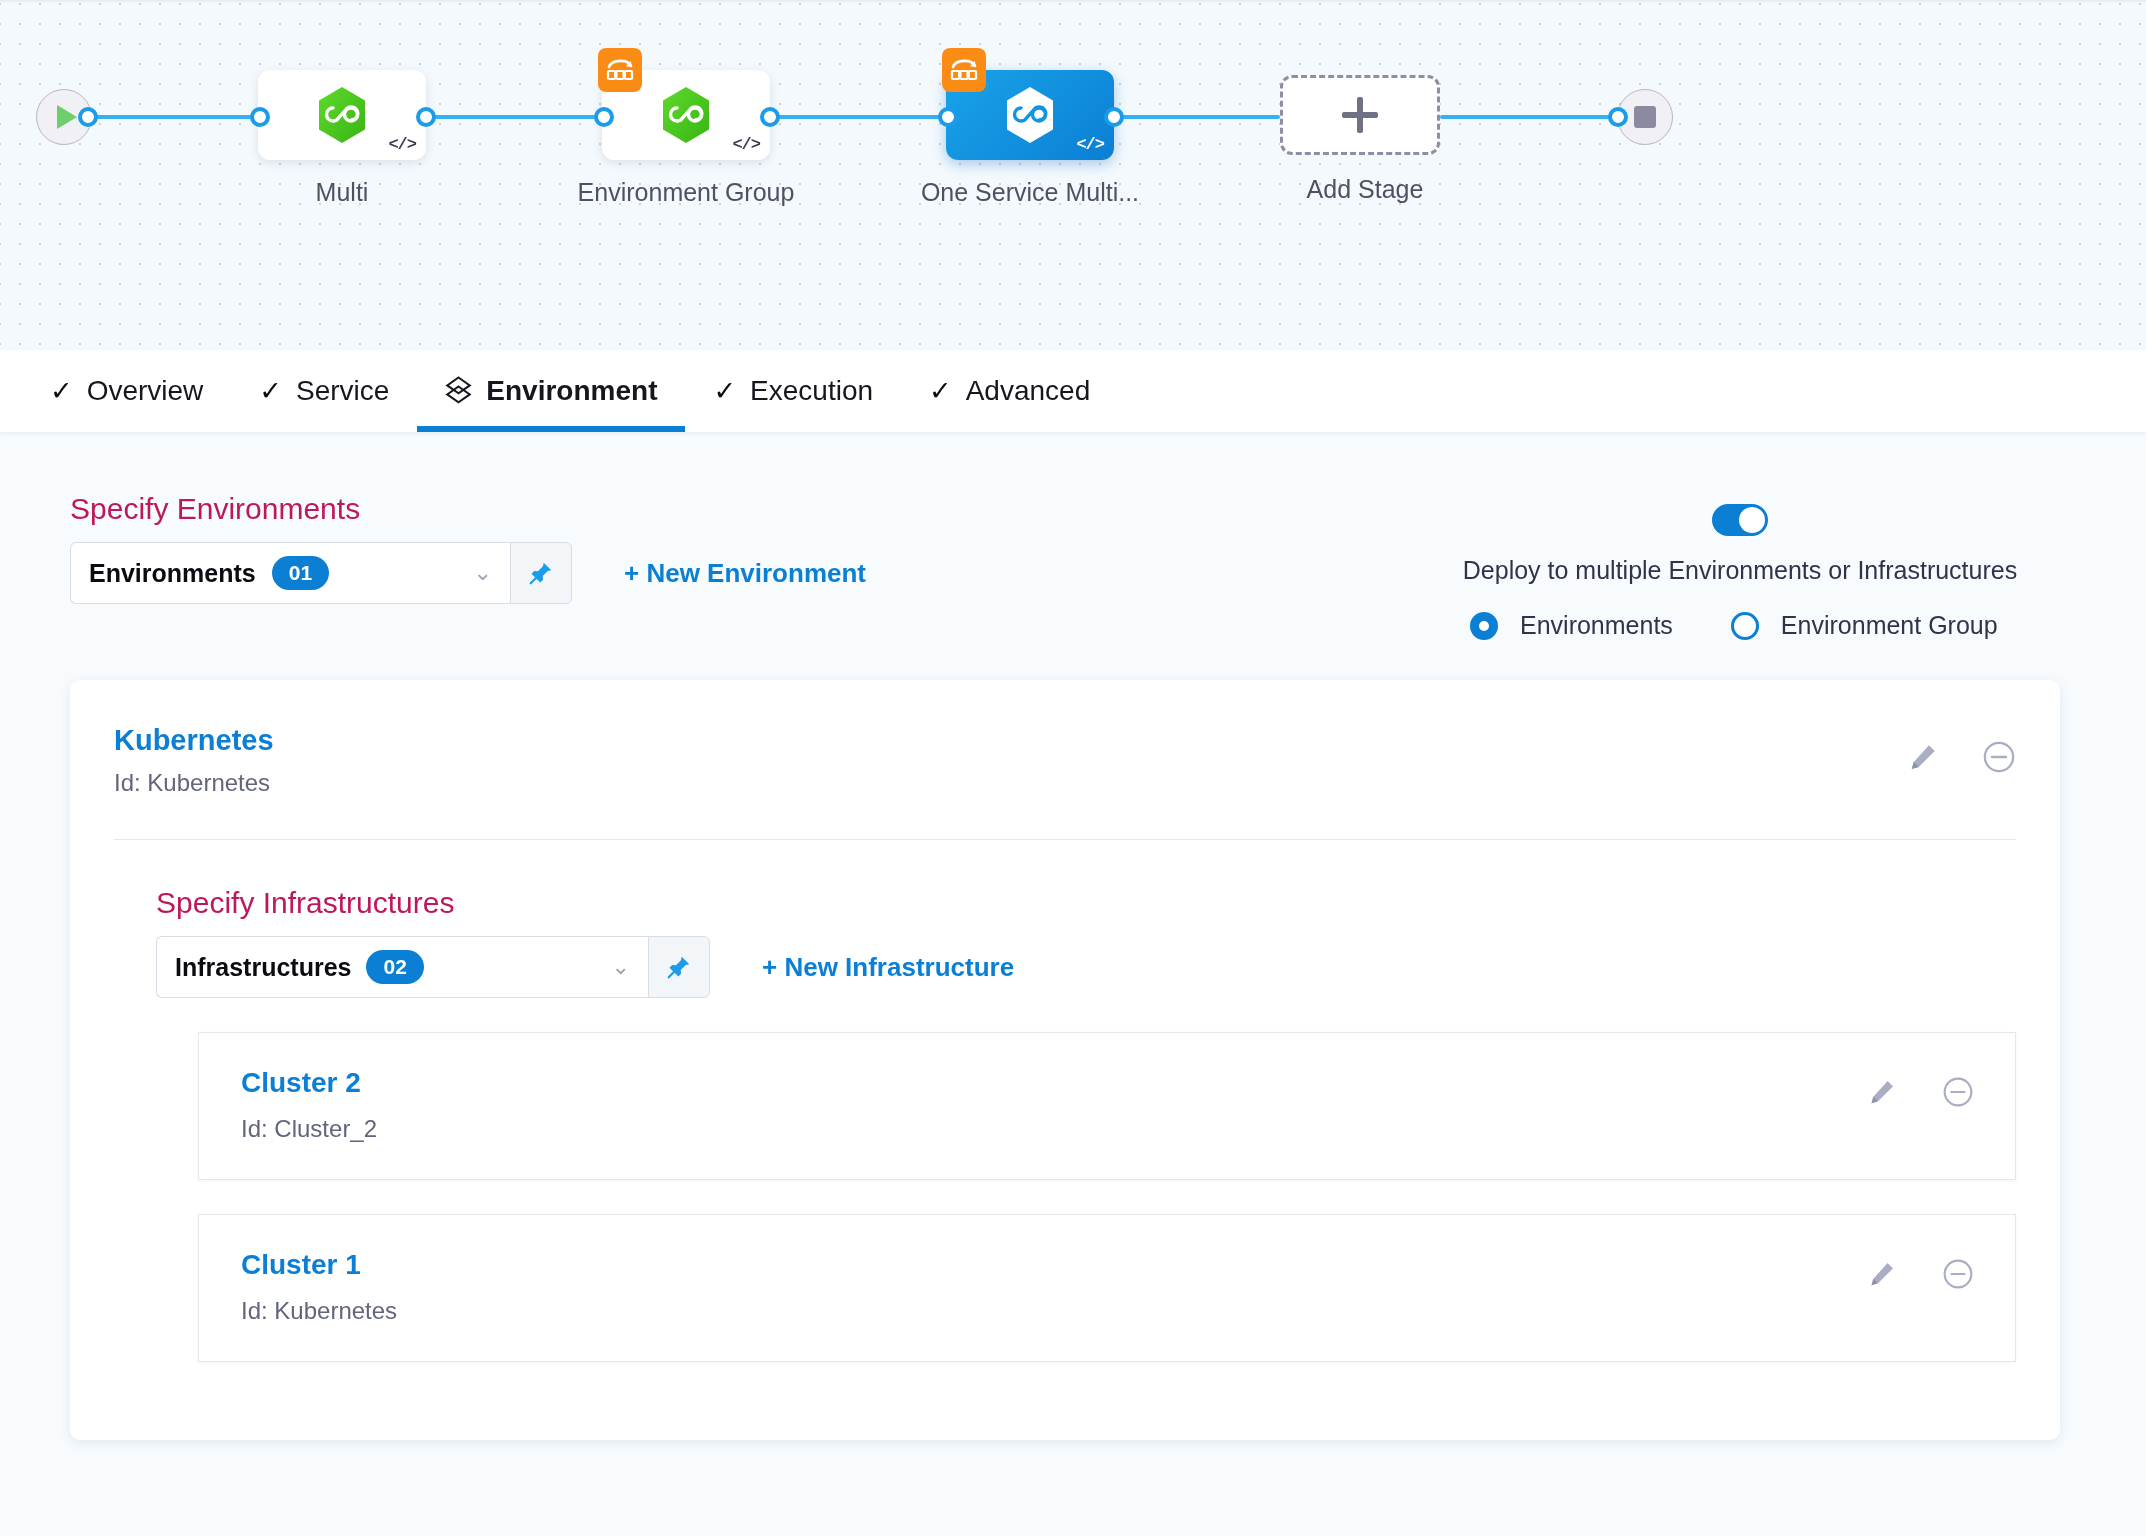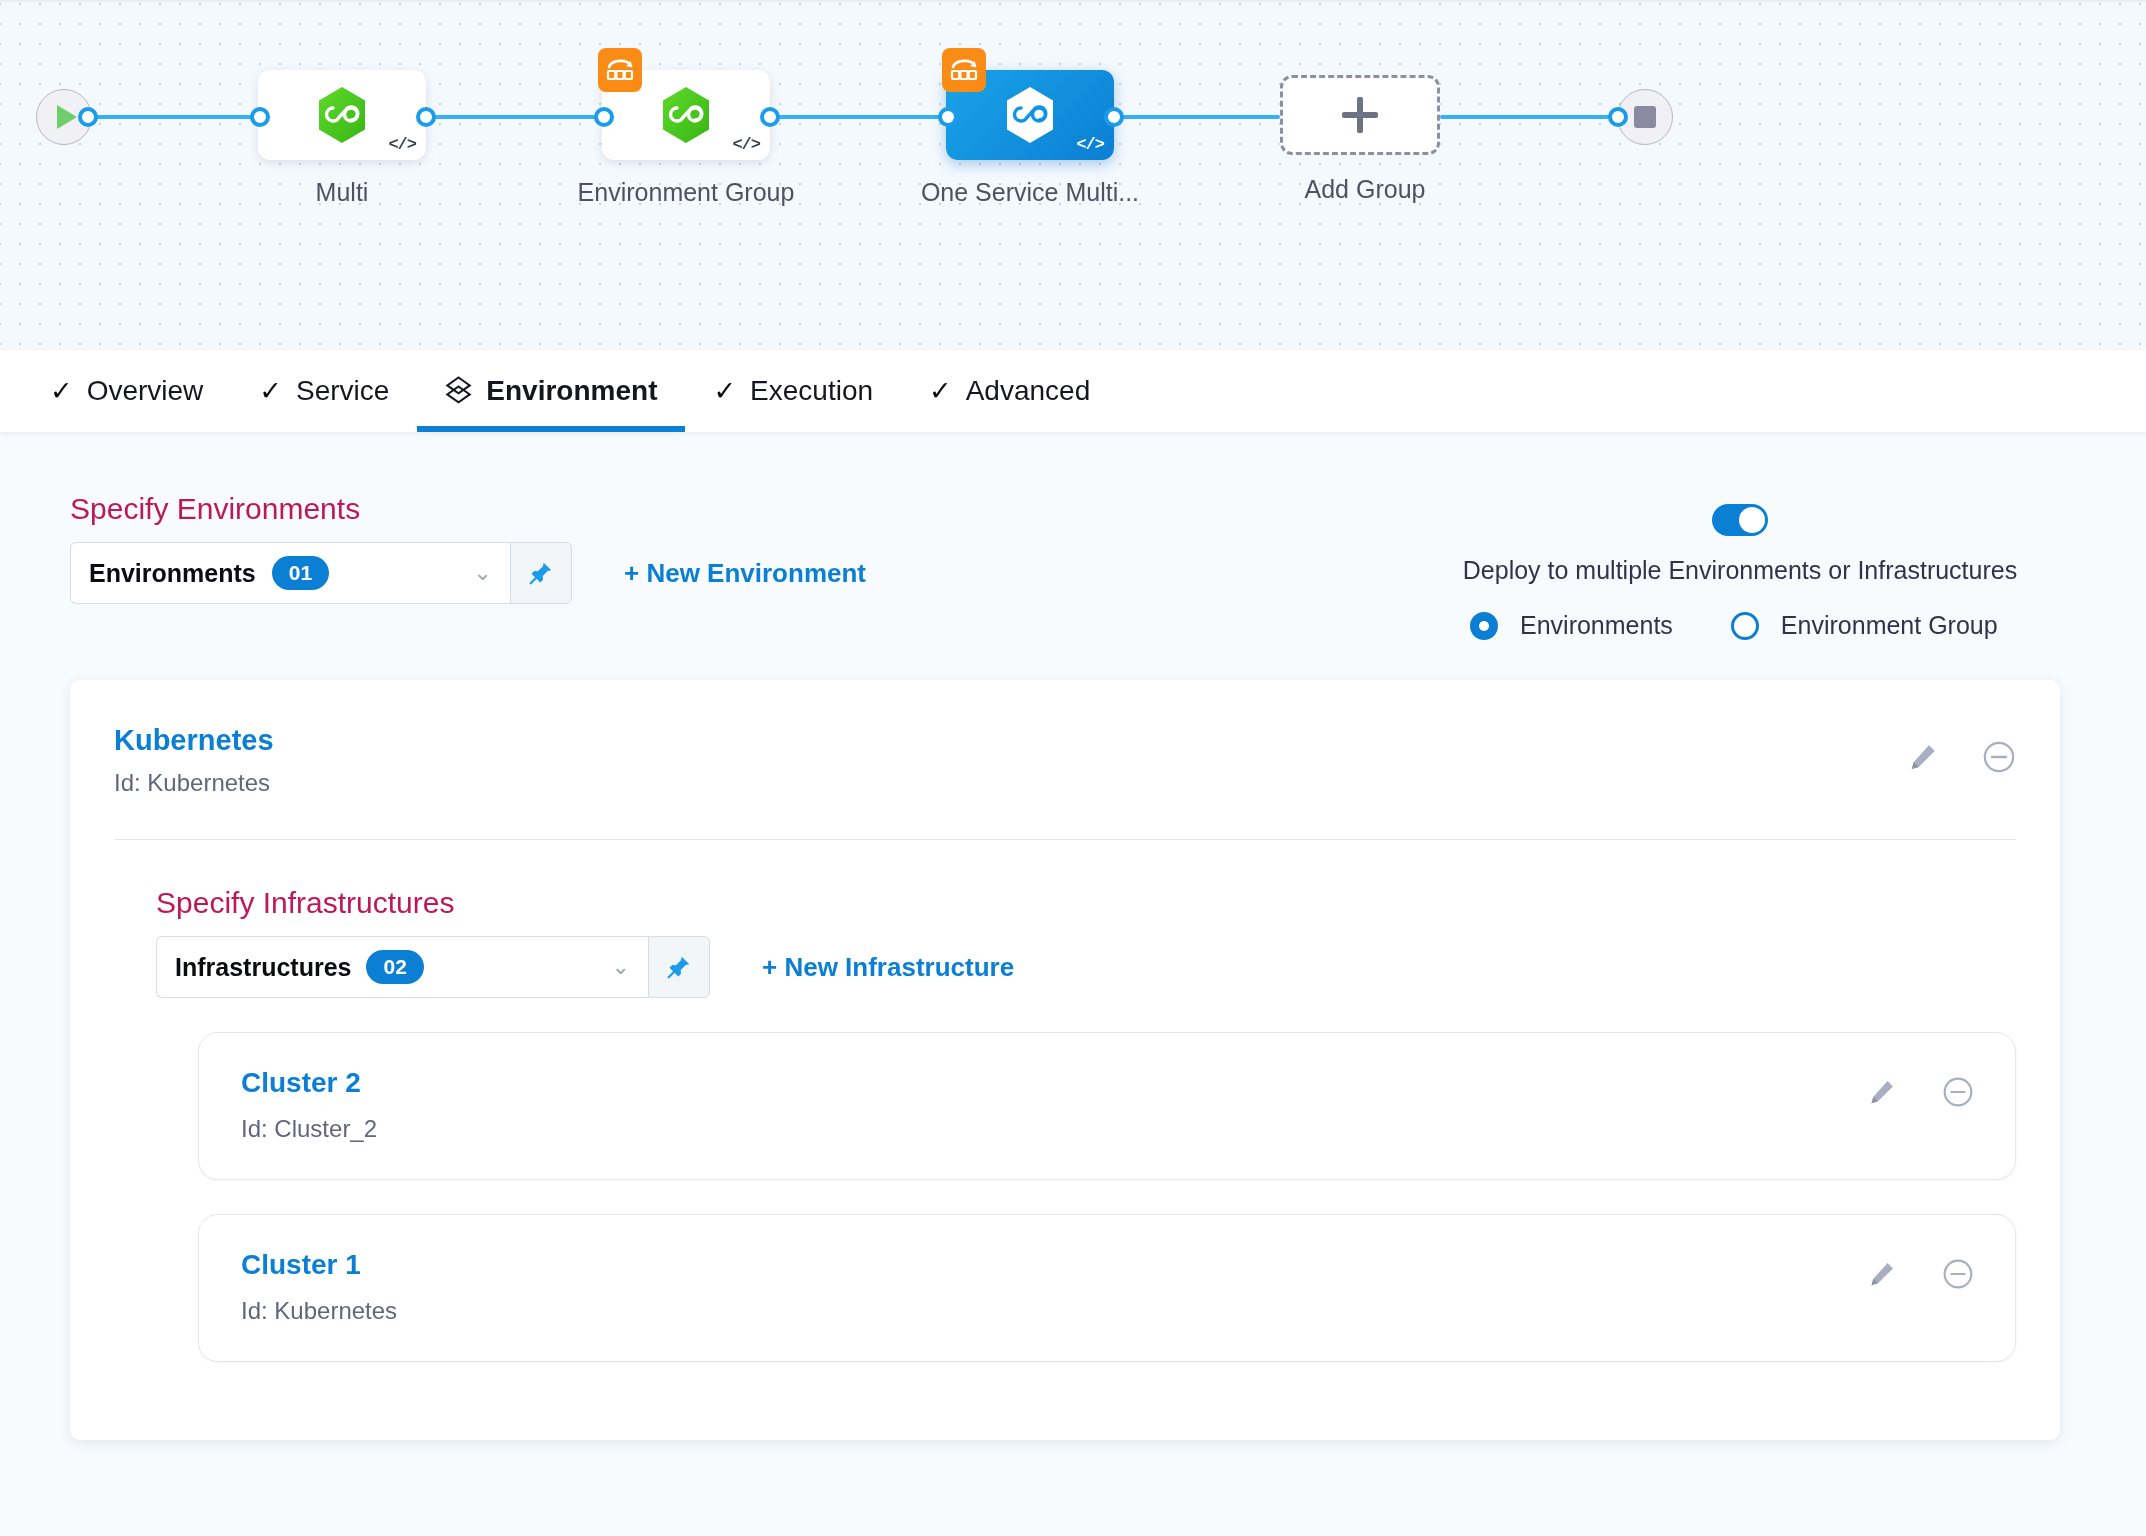--- a/index.html
+++ b/index.html
@@ -183,21 +183,21 @@
     font-size: 29px; color: #0b7fd4; font-weight: 700; cursor: pointer;
   }
   .env-id { font-size: 24px; color: #62657c; margin-top: 12px; }
   .icon-actions { margin-left: auto; display: flex; align-items: center; gap: 42px; padding-top: 16px; }
   .ico-btn { cursor: pointer; width: 34px; height: 34px; display:flex; align-items:center; justify-content:center; }
   .divider { height: 1px; background: #e3e8ef; margin: 42px 0 0 0; }
 
   .infra-block { padding: 46px 0 0 42px; }
   .sub-card {
     margin: 34px 0 0 42px; background: #fff; border: 1px solid #e3e8ef;
-    border-radius: 20px; padding: 34px 40px 36px 42px;
+    border-radius: 0; padding: 34px 40px 36px 42px;
     display: flex; align-items: flex-start;
     box-shadow: 0 1px 3px rgba(40,60,90,.05);
   }
   .sub-title { font-size: 28px; color: #0b7fd4; font-weight: 700; cursor: pointer; }
   .sub-id { font-size: 24px; color: #62657c; margin-top: 16px; }
 </style>
 </head>
 <body>
 
 <div class="canvas">
@@ -269,21 +269,21 @@
       <circle cx="35" cy="28.5" r="6.5" fill="none" stroke="#1194e4" stroke-width="3.4"></circle>
     </svg>
     <span class="codeicon">&lt;/&gt;</span>
   </div>
   <div class="port" style="left:1104px; top:105px;"></div>
   <div class="stage-label" style="left:915px; top:175px;">One Service Multi...</div>
 
   <div class="add-stage" style="left:1280px; top:73px;">
     <div class="plus"></div>
   </div>
-  <div class="stage-label" style="left:1250px; top:172px;">Add Group</div>
+  <div class="stage-label" style="left:1250px; top:172px;">Add Stage</div>
 
   <div class="port" style="left:1608px; top:105px;"></div>
   <div class="end-node" style="left:1617px; top:87px;">
     <div class="stop-sq"></div>
   </div>
 </div>
 
 <div class="tabbar">
   <div class="tab">
     <span class="chk">✓</span>

